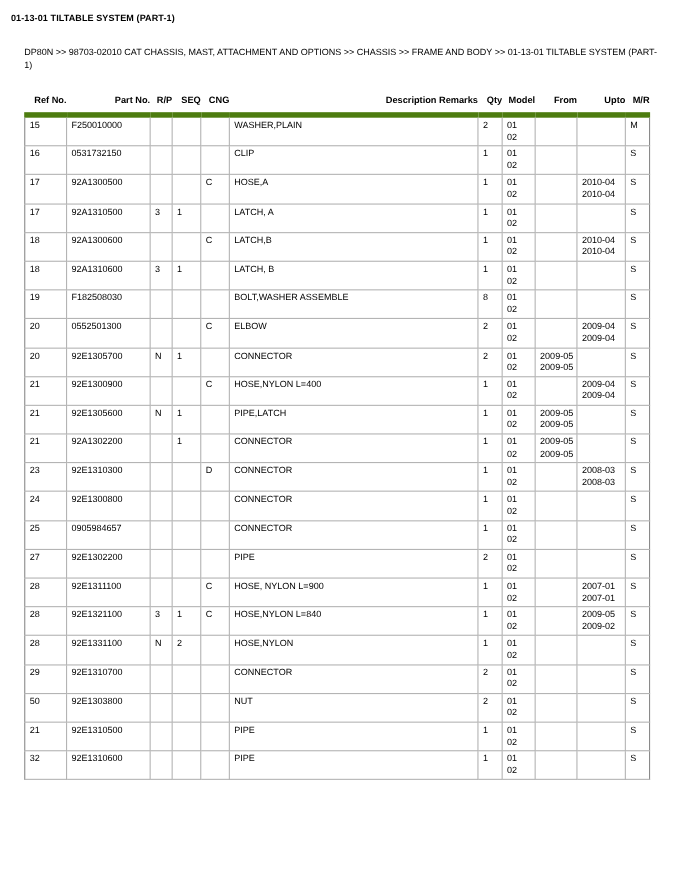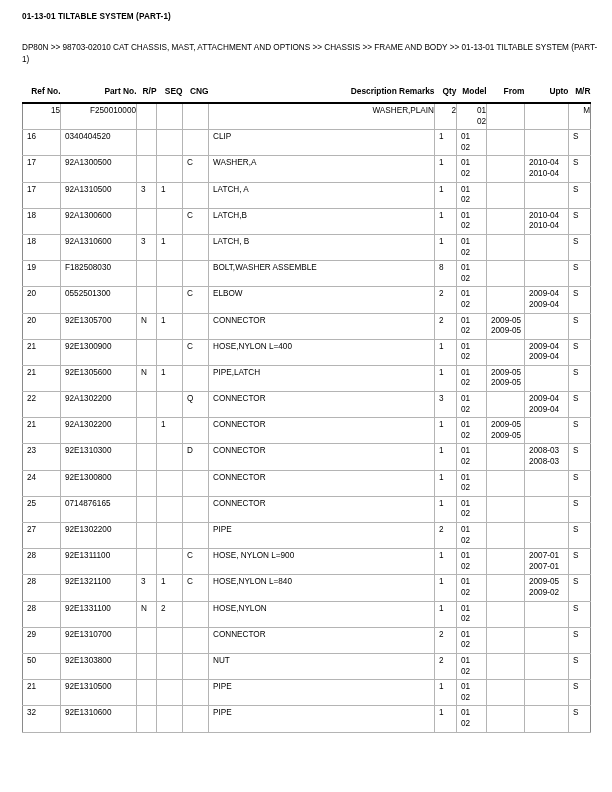--- a/index.html
+++ b/index.html
@@ -17,21 +17,21 @@
   }
   .page {
     width: 612px;
     height: 792px;
     box-sizing: border-box;
     padding: 0;
     position: relative;
   }
   .doc-title {
     position: absolute;
-    left: 22px;
+    left: 10px;
     top: 12px;
     font-size: 8.2px;
     font-weight: bold;
     letter-spacing: 0.1px;
     white-space: nowrap;
   }
   .breadcrumb {
     position: absolute;
     left: 22px;
     top: 42px;
@@ -68,22 +68,21 @@
   table.parts tbody td {
     border: 1px solid #b4b4b4;
     border-top: none;
     padding: 2px 0 2px 4px;
     vertical-align: top;
     line-height: 10.6px;
     height: 21px;
     overflow: hidden;
   }
   table.parts tbody tr:first-child td {
-    border-top: 1px solid #4d7c0f;
-    text-align: right;
+    border-top: 5px solid #4d7c0f;
   }
   
   table.parts tbody td.first-cell { border-left: 1px solid #8a8a8a; }
   table.parts tbody td.last-cell { border-right: 1px solid #8a8a8a; }
 
   .col-ref    { width: 38px; }
   .col-part   { width: 76px; }
   .col-rp     { width: 20px; }
   .col-seq    { width: 26px; }
   .col-cng    { width: 26px; }
@@ -147,41 +146,41 @@
             <td>
               <span class="stack-line">01</span>
               <span class="stack-line">02</span>
             </td>
             <td></td>
             <td></td>
             <td class="last-cell">M</td>
           </tr>
           <tr>
             <td class="first-cell">16</td>
-            <td>0340404520</td>
+            <td>0531732150</td>
             <td></td>
             <td></td>
             <td></td>
             <td>CLIP</td>
             <td>1</td>
             <td>
               <span class="stack-line">01</span>
               <span class="stack-line">02</span>
             </td>
             <td></td>
             <td></td>
             <td class="last-cell">S</td>
           </tr>
           <tr>
             <td class="first-cell">17</td>
             <td>92A1300500</td>
             <td></td>
             <td></td>
             <td>C</td>
-            <td>WASHER,A</td>
+            <td>HOSE,A</td>
             <td>1</td>
             <td>
               <span class="stack-line">01</span>
               <span class="stack-line">02</span>
             </td>
             <td></td>
             <td>
               <span class="stack-line">2010-04</span>
               <span class="stack-line">2010-04</span>
             </td>
@@ -324,39 +323,20 @@
               <span class="stack-line">02</span>
             </td>
             <td>
               <span class="stack-line">2009-05</span>
               <span class="stack-line">2009-05</span>
             </td>
             <td></td>
             <td class="last-cell">S</td>
           </tr>
           <tr>
-            <td class="first-cell">22</td>
-            <td>92A1302200</td>
-            <td></td>
-            <td></td>
-            <td>Q</td>
-            <td>CONNECTOR</td>
-            <td>3</td>
-            <td>
-              <span class="stack-line">01</span>
-              <span class="stack-line">02</span>
-            </td>
-            <td></td>
-            <td>
-              <span class="stack-line">2009-04</span>
-              <span class="stack-line">2009-04</span>
-            </td>
-            <td class="last-cell">S</td>
-          </tr>
-          <tr>
             <td class="first-cell">21</td>
             <td>92A1302200</td>
             <td></td>
             <td>1</td>
             <td></td>
             <td>CONNECTOR</td>
             <td>1</td>
             <td>
               <span class="stack-line">01</span>
               <span class="stack-line">02</span>
@@ -398,21 +378,21 @@
             <td>
               <span class="stack-line">01</span>
               <span class="stack-line">02</span>
             </td>
             <td></td>
             <td></td>
             <td class="last-cell">S</td>
           </tr>
           <tr>
             <td class="first-cell">25</td>
-            <td>0714876165</td>
+            <td>0905984657</td>
             <td></td>
             <td></td>
             <td></td>
             <td>CONNECTOR</td>
             <td>1</td>
             <td>
               <span class="stack-line">01</span>
               <span class="stack-line">02</span>
             </td>
             <td></td>

